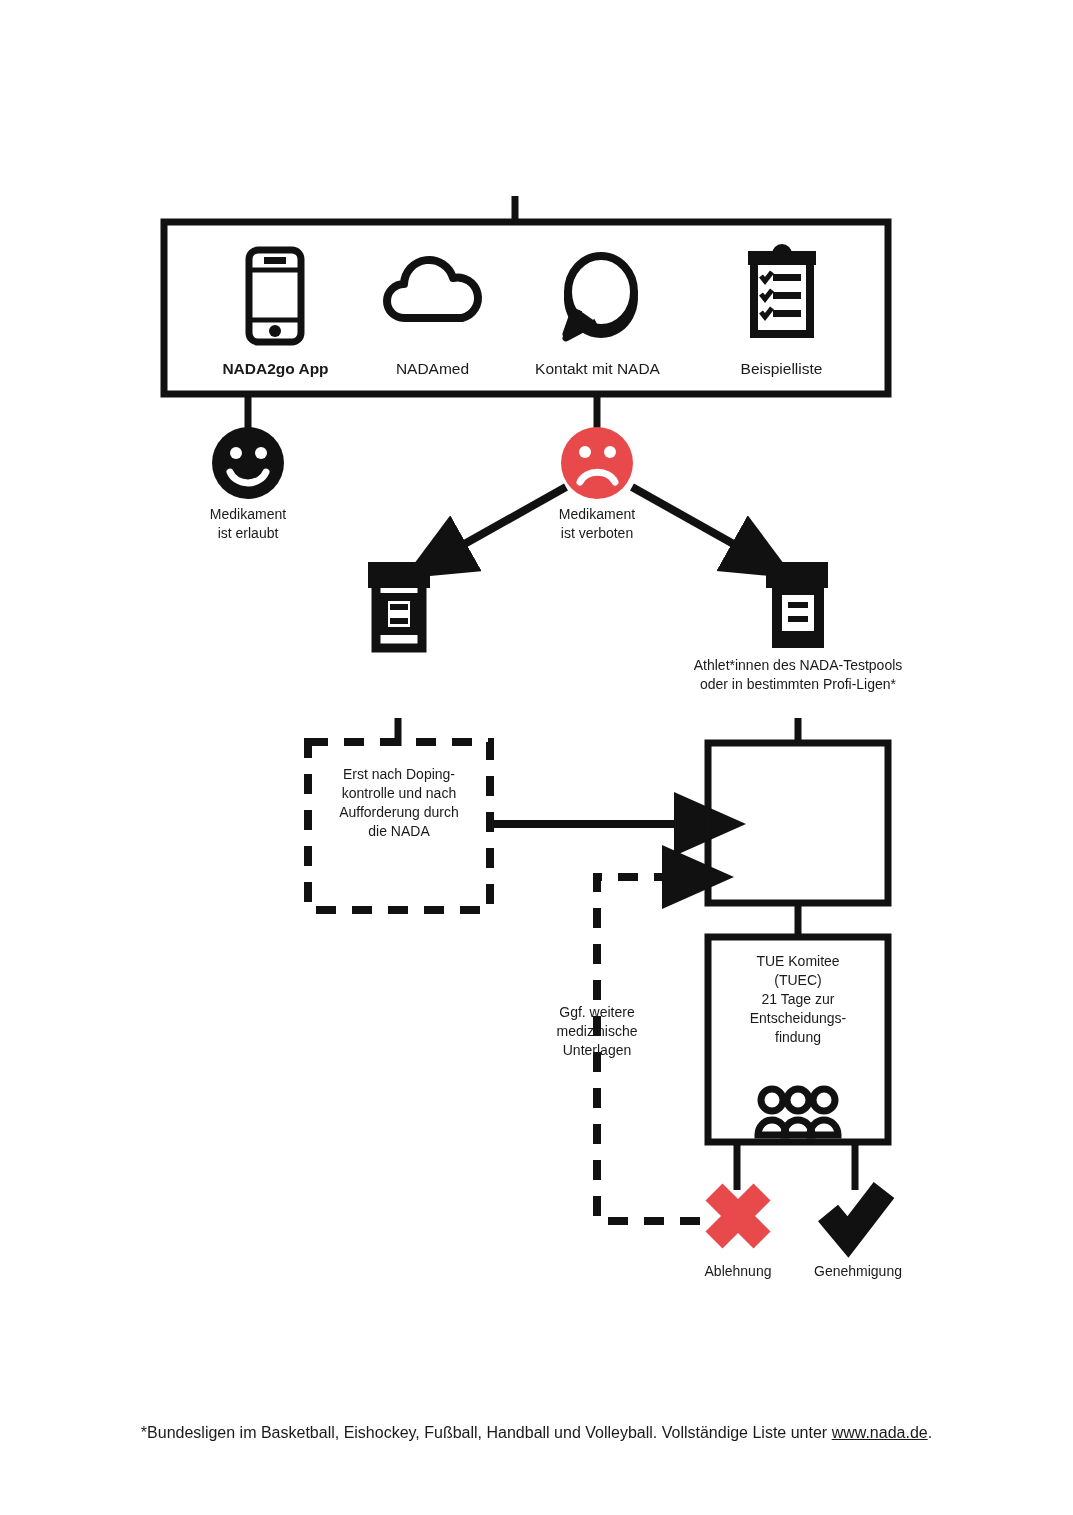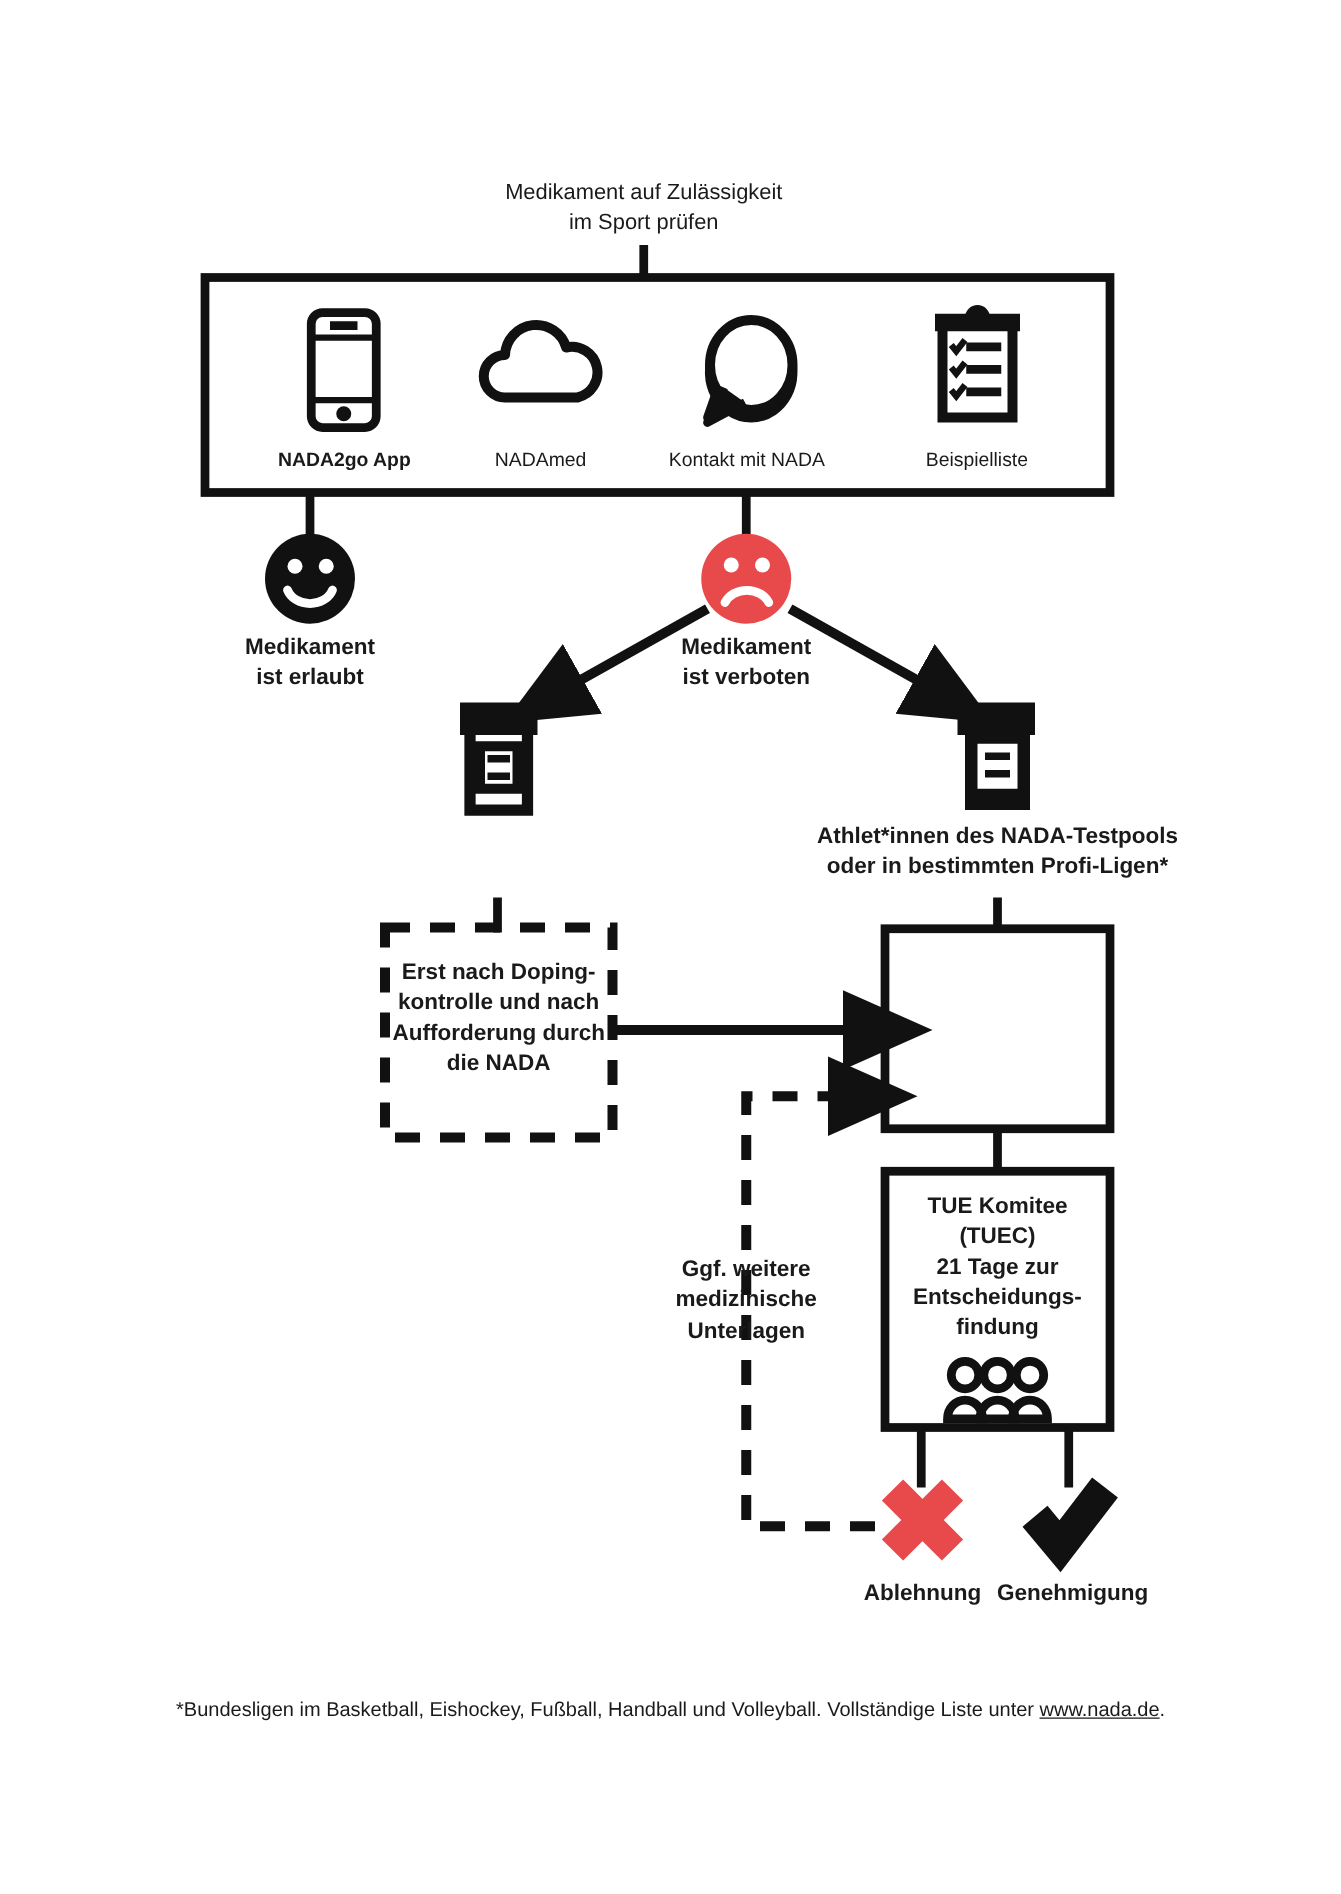--- a/index.html
+++ b/index.html
@@ -19,32 +19,32 @@
     overflow: hidden;
   }
   .txt {
     position: absolute;
     text-align: center;
     line-height: 1.35;
     color: #1a1a1a;
     white-space: pre-line;
   }
   .t17 { font-size: 17.5px; }
-  .t16 { font-size: 18px; font-weight: bold; }
+  .t16 { font-size: 14px; }
   .t15 { font-size: 15.5px; }
   .svg-layer {
     position: absolute;
     left: 0; top: 0;
     width: 1073px;
     height: 1515px;
   }
   .footnote {
     position: absolute;
     left: 0;
-    top: 1360px;
+    top: 1424px;
     width: 1073px;
     text-align: center;
     font-size: 16px;
     color: #1a1a1a;
   }
   .footnote .lnk { text-decoration: underline; }
 </style>
 </head>
 <body>
 
@@ -159,22 +159,20 @@
     <g>
       <line x1="714" y1="1192" x2="762" y2="1240" stroke="#e8494b" stroke-width="24" stroke-linecap="butt"></line>
       <line x1="762" y1="1192" x2="714" y2="1240" stroke="#e8494b" stroke-width="24" stroke-linecap="butt"></line>
     </g>
 
     <g>
       <path d="M 828 1213 L 848 1237 L 884 1190" fill="none" stroke="#111111" stroke-width="26" stroke-linecap="butt" stroke-linejoin="miter"></path>
     </g>
   </svg>
 
-  <div class="txt t17" style="left:315px; top:142px; width:400px;">Medikament auf Zulässigkeit
-im Sport prüfen</div>
 
   <div class="txt t15" style="left:188px; top:359px; width:175px;font-weight:bold;">NADA2go App</div>
   <div class="txt t15" style="left:345px; top:359px; width:175px;">NADAmed</div>
   <div class="txt t15" style="left:510px; top:359px; width:175px;">Kontakt mit NADA</div>
   <div class="txt t15" style="left:694px; top:359px; width:175px;text-align:center;">Beispielliste</div>
 
   <div class="txt t16" style="left:158px; top:505px; width:180px;">Medikament
 ist erlaubt</div>
   <div class="txt t16" style="left:507px; top:505px; width:180px;">Medikament
 ist verboten</div>

